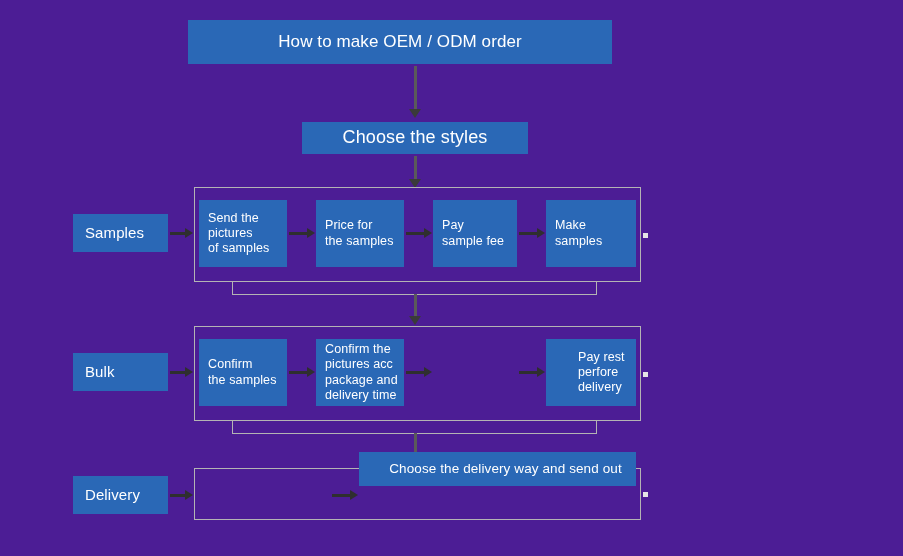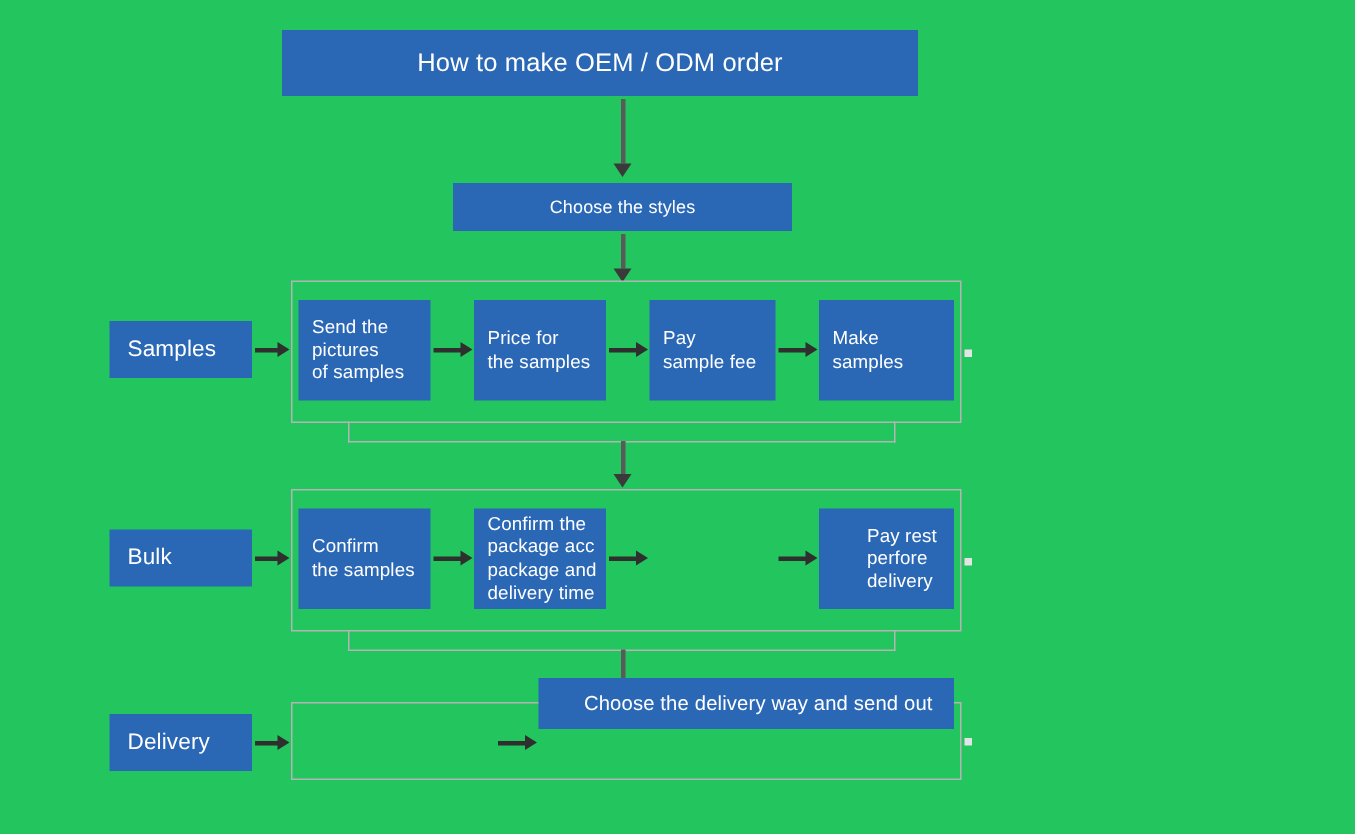--- a/index.html
+++ b/index.html
@@ -7,21 +7,21 @@
     padding: 0;
     background: #ffffff;
   }
   body {
     font-family: "Liberation Sans", sans-serif;
   }
   #canvas {
     position: relative;
     width: 903px;
     height: 556px;
-    background: #22c55e;
+    background: #4c1d95;
     overflow: hidden;
   }
   .blue-box {
     position: absolute;
     background: #2a68b6;
     color: #ffffff;
     box-sizing: border-box;
     display: flex;
     align-items: center;
     line-height: 1.22;
@@ -32,21 +32,21 @@
     text-align: center;
   }
   .blue-box.left {
     justify-content: flex-start;
     text-align: left;
   }
   .title-banner {
     font-size: 17px;
   }
   .stage-banner {
-    font-size: 12px;
+    font-size: 18px;
   }
   .lane-label {
     font-size: 15px;
     padding-left: 12px;
   }
   .step-box {
     font-size: 12.5px;
     padding-left: 9px;
     padding-right: 5px;
   }
@@ -196,21 +196,21 @@
   <div class="blue-box left step-box" style="left:199px; top:339px; width:88px; height:67px;">
     <span><span>Confirm</span><br><span>the samples</span></span>
   </div>
 
   <div class="h-arrow" style="left:289px; top:367px; width:26px;">
     <div class="shaft" style="width:19px;"></div>
     <div class="head" style="left:18px;"></div>
   </div>
 
   <div class="blue-box left step-box" style="left:316px; top:339px; width:88px; height:67px;">
-    <span><span>Confirm the</span><br><span>package acc</span><br><span>package and</span><br><span>delivery time</span></span>
+    <span><span>Confirm the</span><br><span>pictures acc</span><br><span>package and</span><br><span>delivery time</span></span>
   </div>
 
   <div class="h-arrow" style="left:406px; top:367px; width:26px;">
     <div class="shaft" style="width:19px;"></div>
     <div class="head" style="left:18px;"></div>
   </div>
 
 
   <div class="h-arrow" style="left:519px; top:367px; width:26px;">
     <div class="shaft" style="width:19px;"></div>

